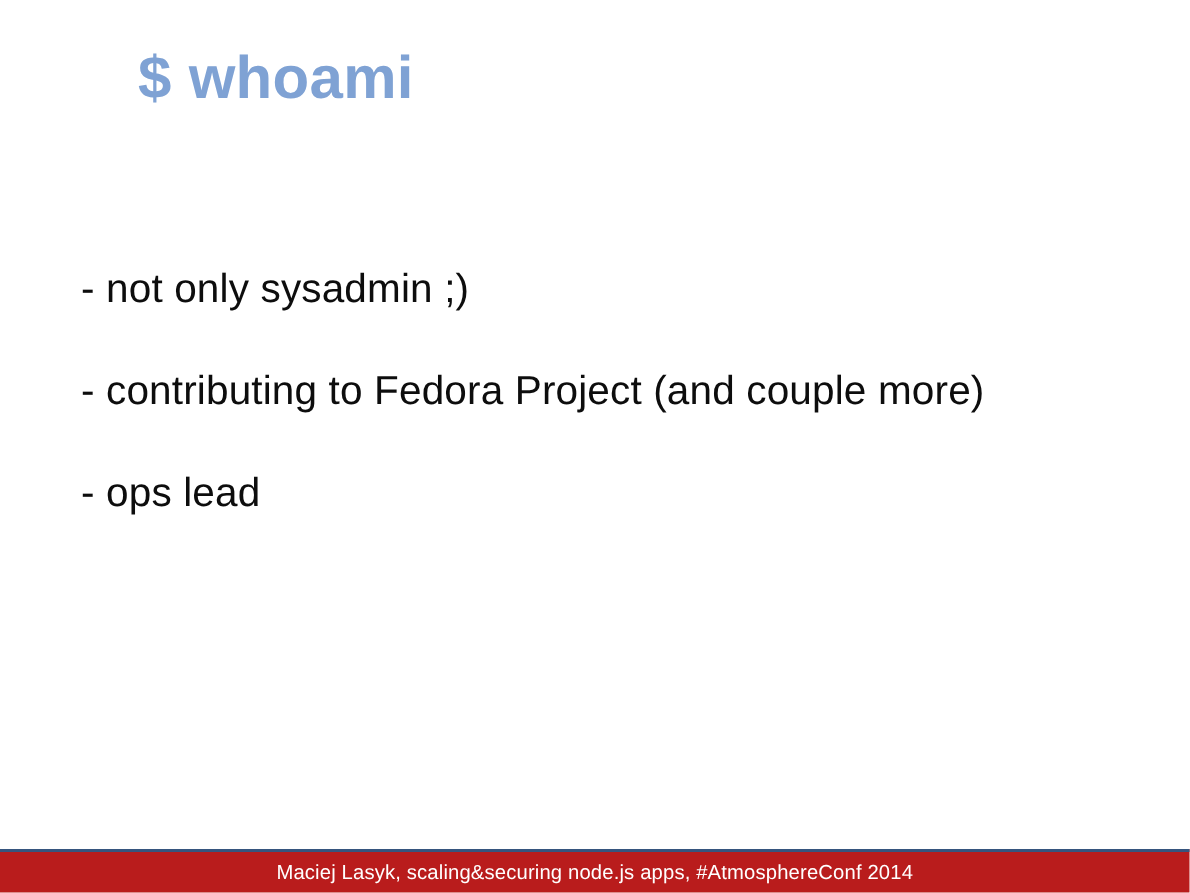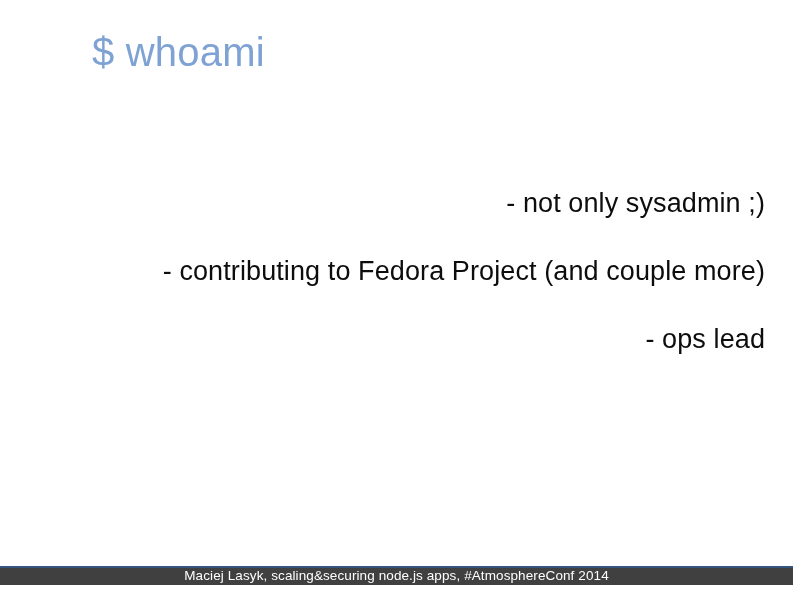--- a/index.html
+++ b/index.html
@@ -20,58 +20,58 @@
     height: 595px;
     background: #ffffff;
     box-sizing: border-box;
   }
 
   #slide-title {
     position: absolute;
     left: 92px;
     top: 28px;
     font-size: 40px;
-    font-weight: 400;
+    font-weight: 700;
     letter-spacing: 0.2px;
     color: #7fa2d4;
     white-space: nowrap;
     line-height: 1.2;
   }
 
   #bullet-list {
     position: absolute;
     left: 54px;
     top: 178px;
     width: 700px;
-    margin: 11px;
+    margin: 0;
     padding: 0;
     list-style: none;
-    text-align: right;
   }
 
   .bullet-item {
     font-size: 27px;
     font-weight: 400;
     color: #0d0d0d;
     line-height: 1.05;
     height: 68px;
     white-space: nowrap;
     letter-spacing: 0.1px;
   }
 
   #footer-bar {
     position: absolute;
     left: 0;
     right: 0;
     top: 566px;
-    height: 19px;
-    background: #404040;
+    height: 29px;
+    background: #b91c1c;
     border-top: 2px solid #36557e;
     box-sizing: border-box;
     display: flex;
+    align-items: center;
     justify-content: center;
   }
 
   #footer-text {
     font-size: 13.5px;
     color: #ffffff;
     letter-spacing: 0.1px;
     white-space: nowrap;
     font-weight: 400;
   }

